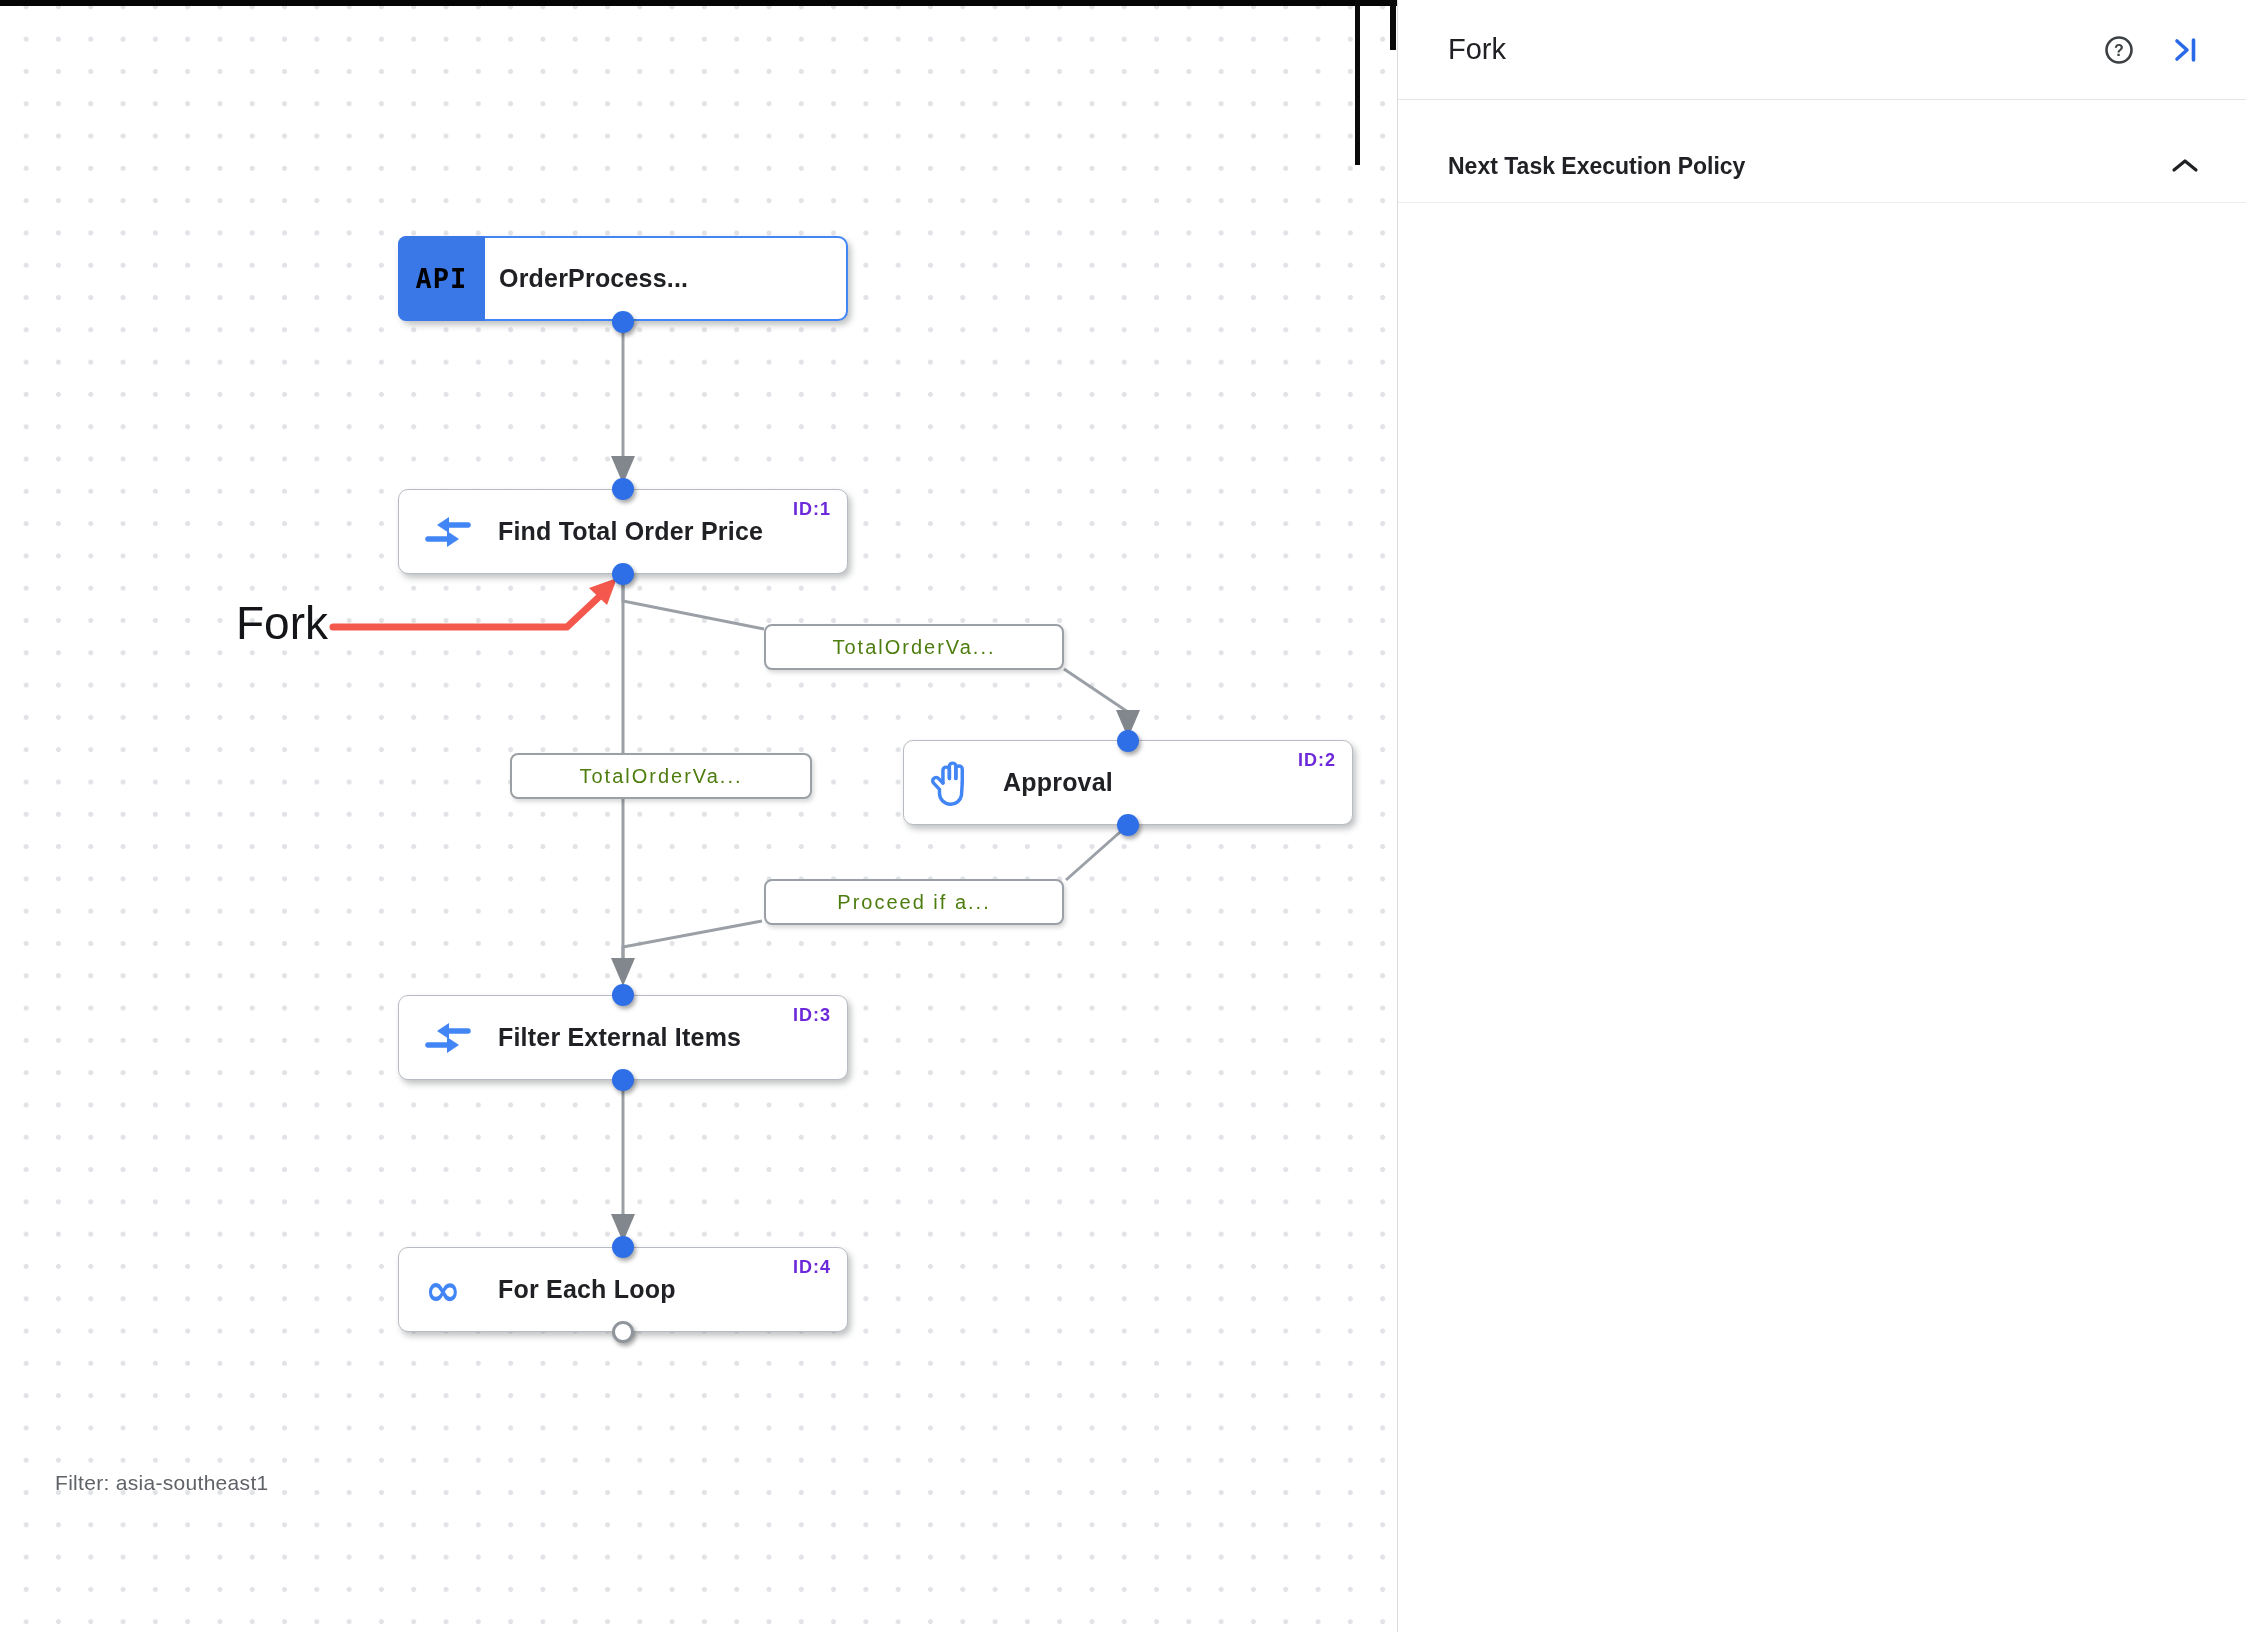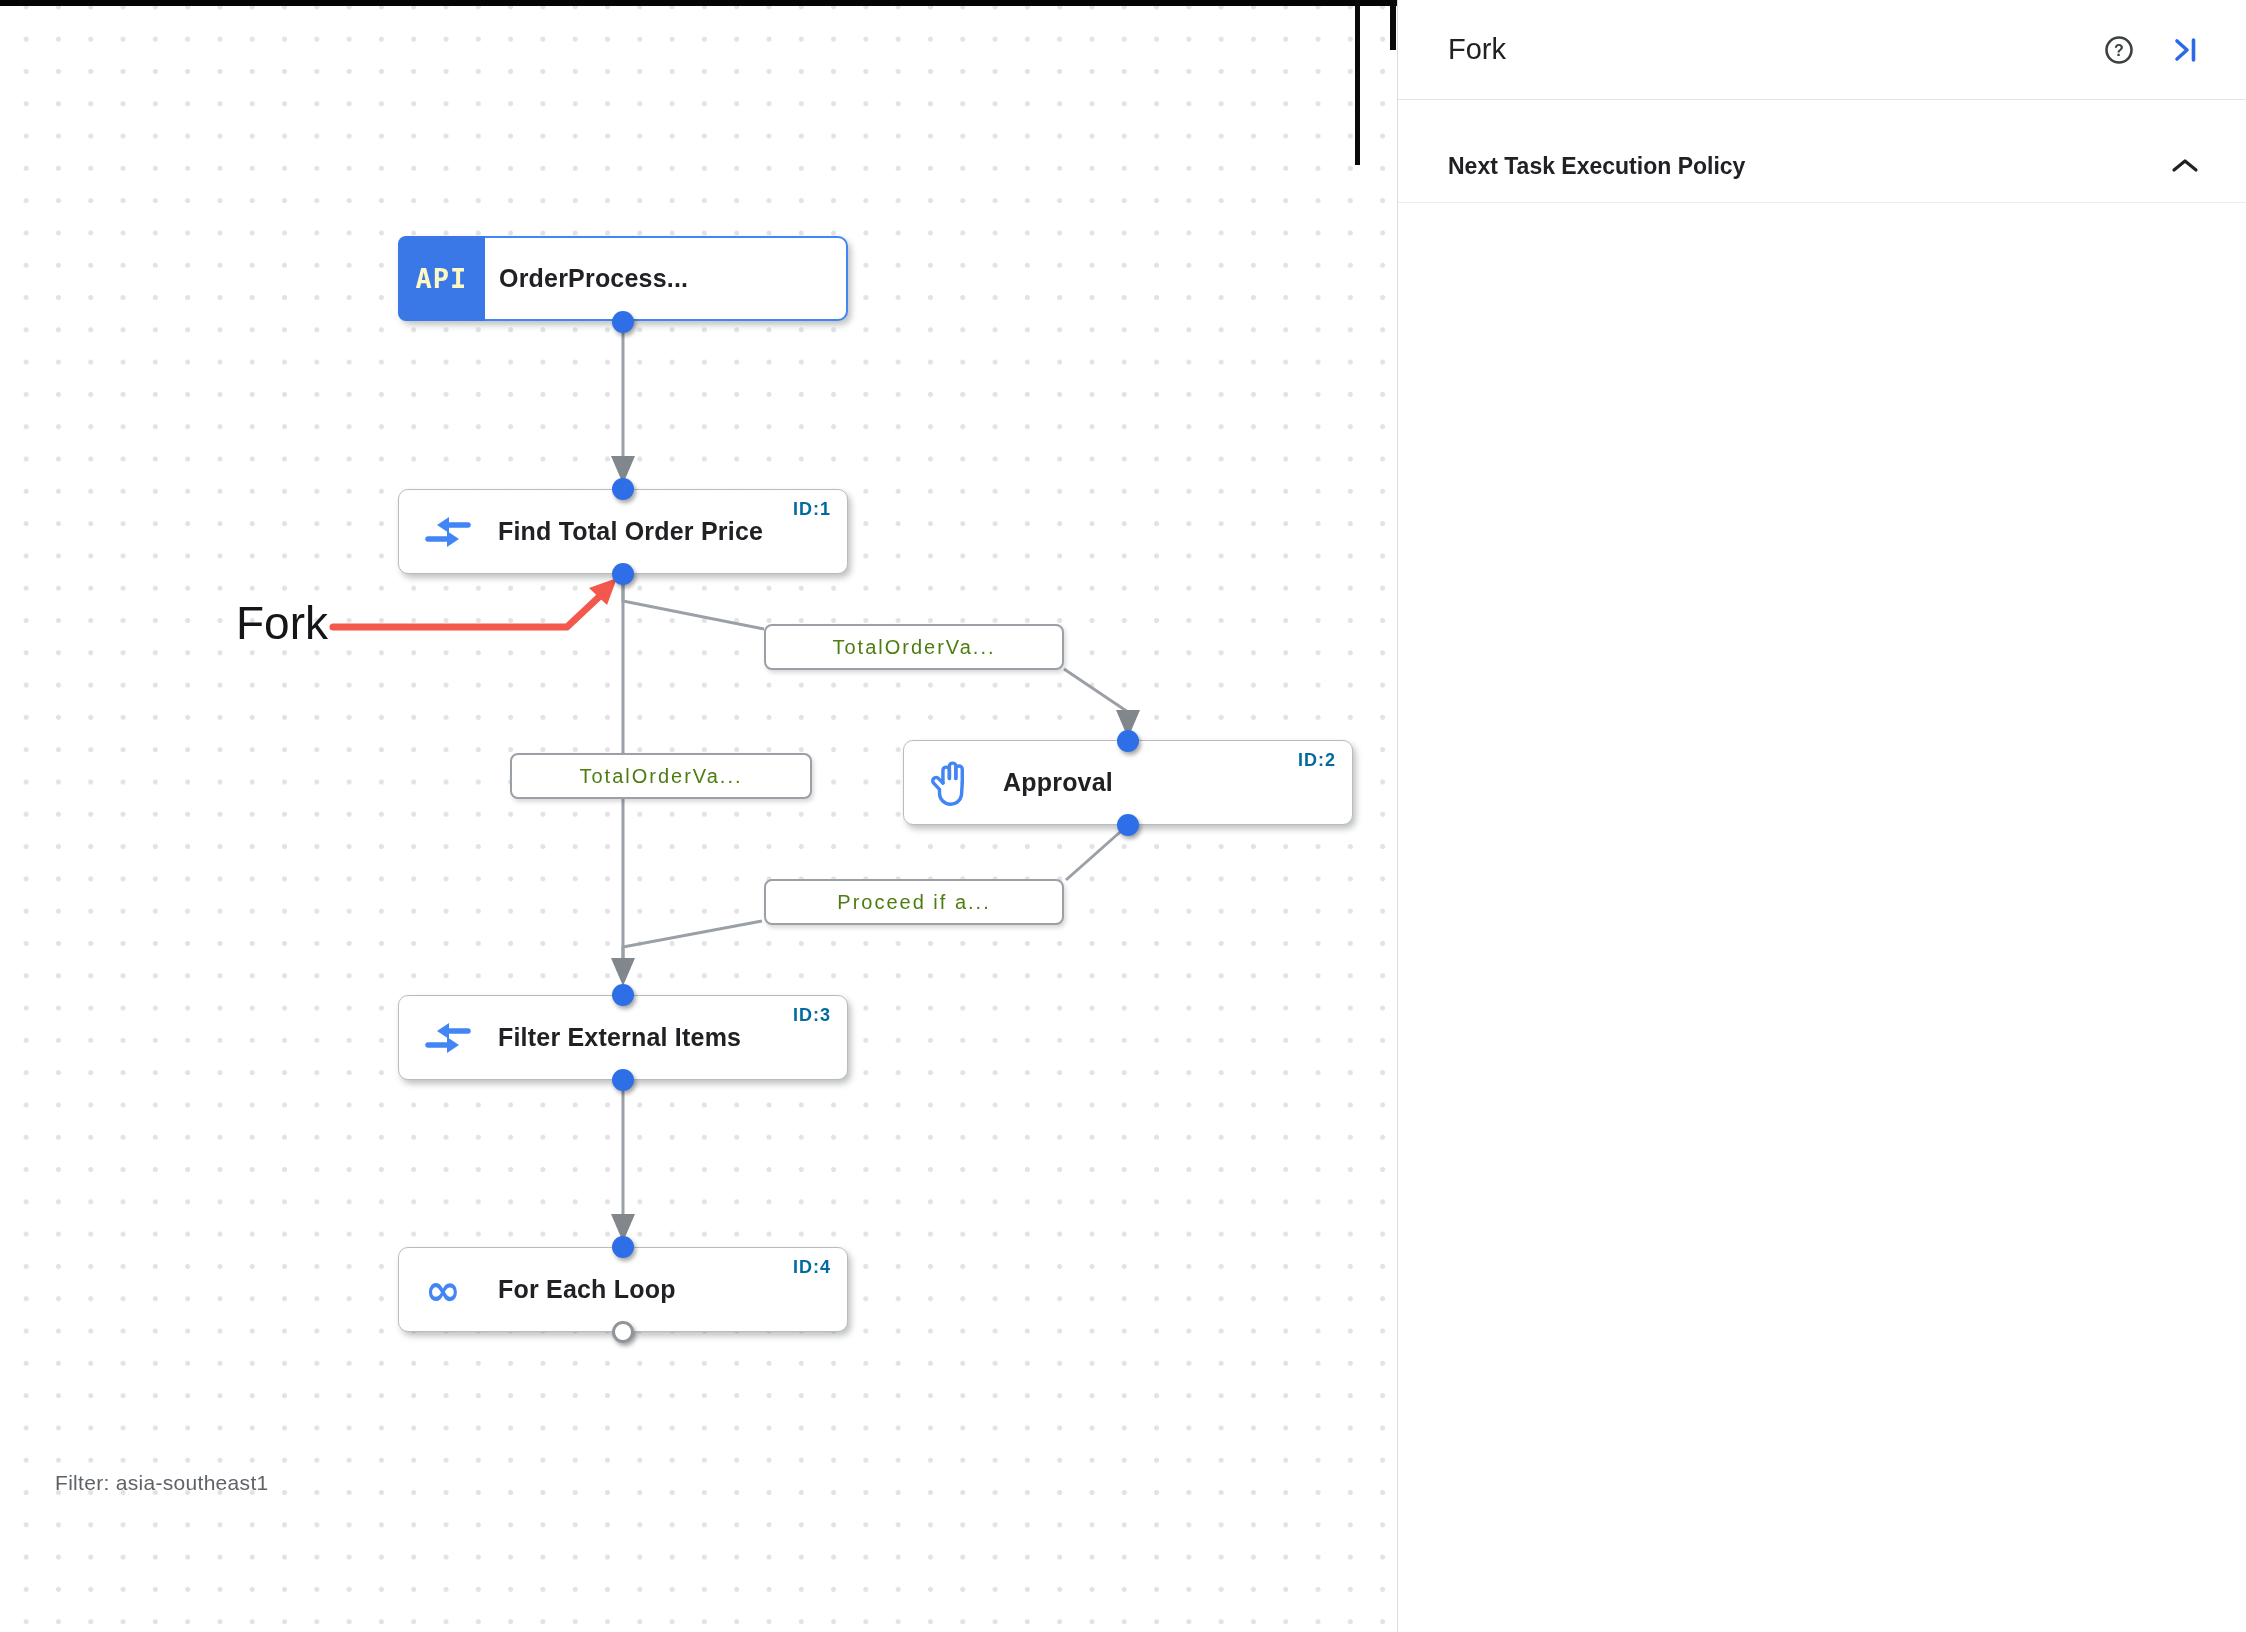--- a/index.html
+++ b/index.html
@@ -19,28 +19,28 @@
   }
   .edges-svg { position:absolute; left:0; top:0; }
 
   .node {
     position:absolute; width:450px; height:85px; background:#fff;
     border:1.5px solid #B7BCC2; border-radius:10px;
     box-shadow:3px 4px 6px rgba(60,64,67,.32);
     display:flex; align-items:center;
   }
   .node-title { margin-left:99px; font-size:25px; font-weight:bold; color:#202124; letter-spacing:.2px; white-space:nowrap; }
-  .node-id { position:absolute; top:9px; right:16px; font-size:18px; font-weight:600; color:#0369a1; letter-spacing:1px; }
+  .node-id { position:absolute; top:9px; right:16px; font-size:18px; font-weight:600; color:#6d28d9; letter-spacing:1px; }
   .node-icon { position:absolute; left:26px; top:50%; transform:translateY(-50%); display:flex; align-items:center; }
   .node.trigger { border:2.5px solid #4285F4; }
   .badge {
     position:absolute; left:-2px; top:-2px; bottom:-2px; width:87px;
     background:#3B78E7; border-radius:8px 0 0 8px;
     display:flex; align-items:center; justify-content:center;
-    color:#fef9c3; font-family:"DejaVu Sans Mono", monospace; font-weight:bold;
+    color:#000000; font-family:"DejaVu Sans Mono", monospace; font-weight:bold;
     font-size:27px; letter-spacing:1px;
   }
   .infinity-glyph { font-family:"DejaVu Sans", sans-serif; font-size:43px; font-weight:bold; color:#4285F4; line-height:1; }
 
   .dot {
     position:absolute; width:22px; height:22px; border-radius:50%;
     background:#2E6FE8; box-shadow:2px 3px 4px rgba(0,0,0,.35);
   }
   .dot.open { background:#fff; border:3px solid #8F959B; }
 

